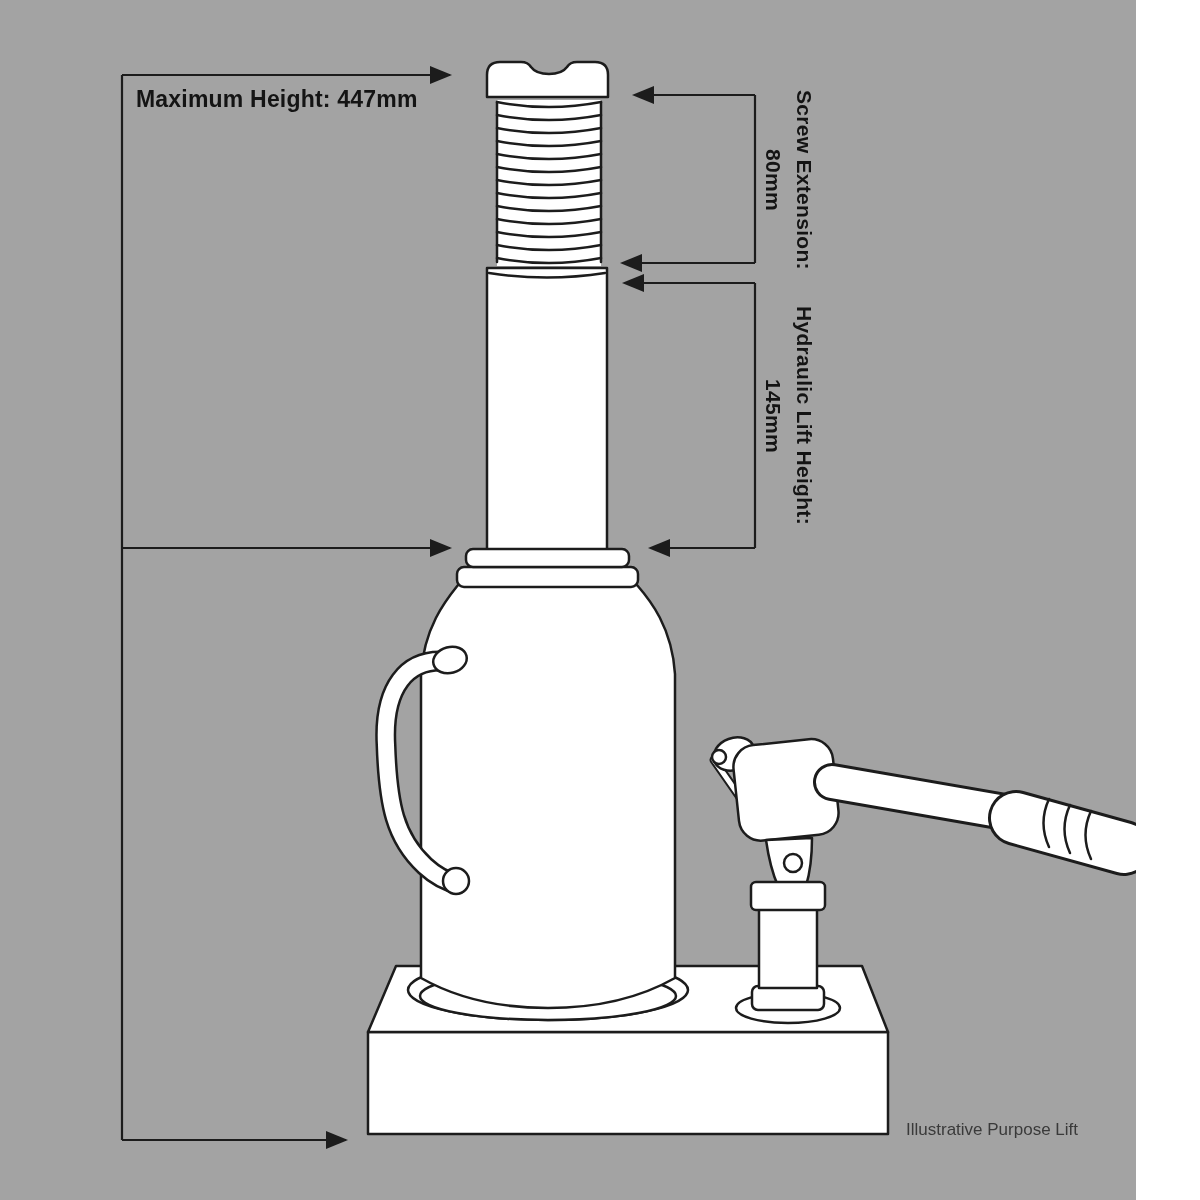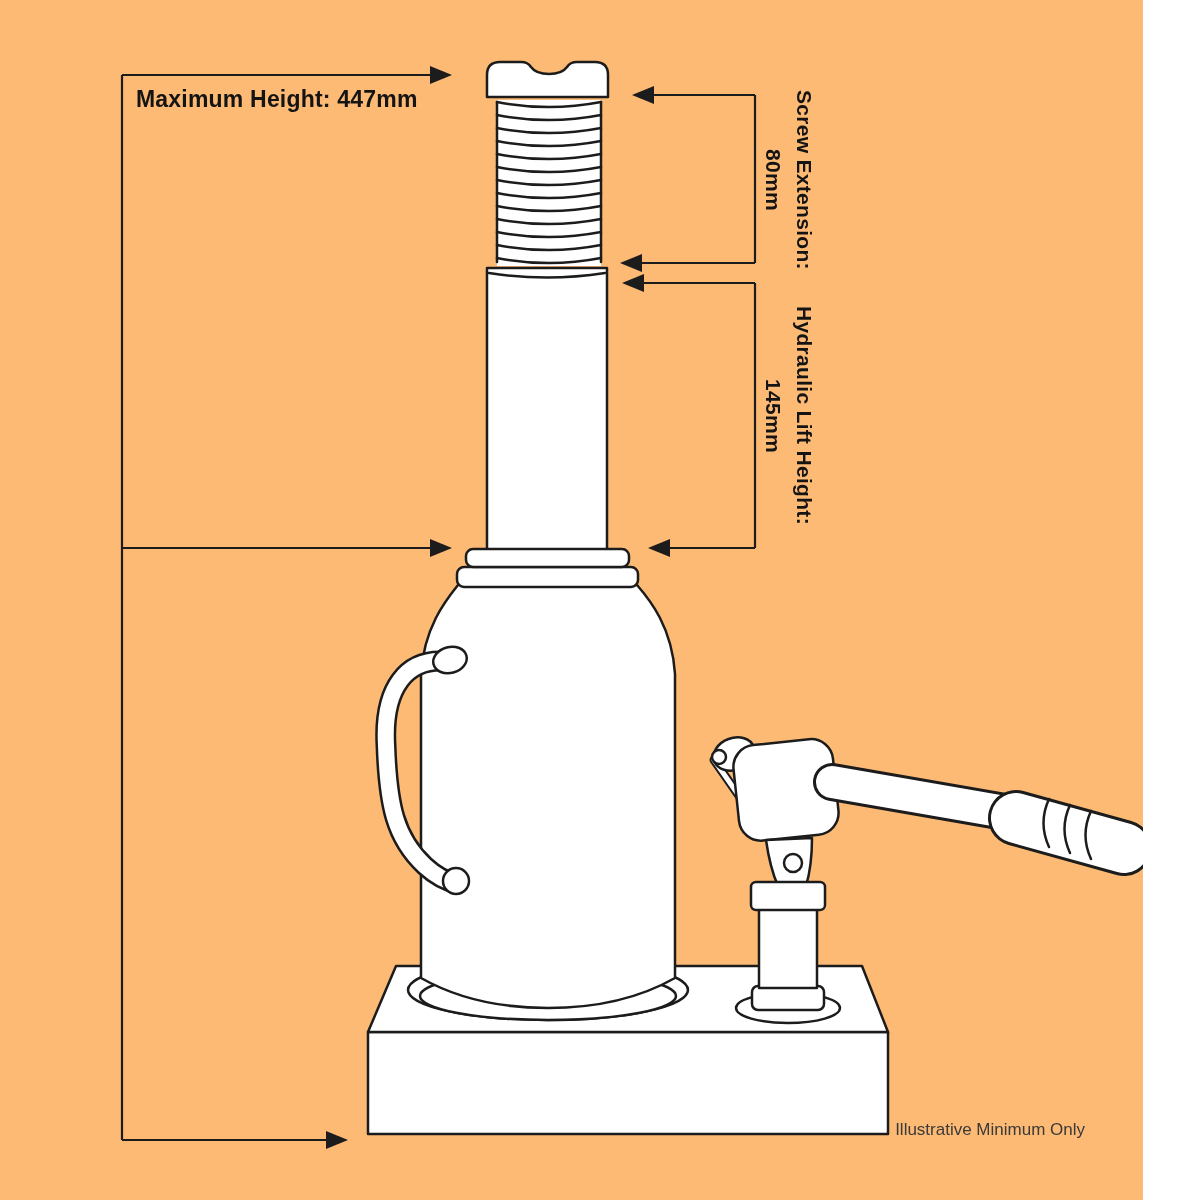--- a/index.html
+++ b/index.html
@@ -1,17 +1,17 @@
 <!DOCTYPE html>
 <html><head>
 <meta charset="utf-8">
 <style>
   html,body { margin:0; padding:0; background:#ffffff; }
   body { width:1200px; height:1200px; font-family:"Liberation Sans", sans-serif; }
-  .stage { position:relative; width:1136px; height:1200px; background:#fdba74; overflow:hidden;padding-left:7px; }
+  .stage { position:relative; width:1136px; height:1200px; background:#a3a3a3; overflow:hidden; }
   .stage svg { position:absolute; left:0; top:0; }
 
   .dim-label { position:absolute; font-size:23px; font-weight:700; color:#141414; letter-spacing:0.2px; white-space:nowrap; }
   .vert-label { position:absolute; writing-mode:vertical-rl; text-align:center; font-size:21px; font-weight:700; color:#141414; line-height:1.45; letter-spacing:0.3px; }
   .footnote { position:absolute; font-size:17px; font-weight:400; color:#3a3a3a; white-space:nowrap; }
 
   .ln     { fill:none; stroke:#1c1c1c; stroke-width:2.5; stroke-linecap:round; stroke-linejoin:round; }
   .fillw  { fill:#ffffff; stroke:#1c1c1c; stroke-width:2.5; stroke-linejoin:round; }
   .white  { fill:#ffffff; stroke:none; }
   .dim    { fill:none; stroke:#1c1c1c; stroke-width:2.2; }
@@ -111,14 +111,14 @@
   <div class="vert-label" style="left:758px; top:90px; height:180px;">
     <div>Screw Extension:</div>
     <div>80mm</div>
   </div>
 
   <div class="vert-label" style="left:758px; top:283px; height:265px;">
     <div>Hydraulic Lift Height:</div>
     <div>145mm</div>
   </div>
 
-  <div class="footnote" style="right:58px; top:1120px;">Illustrative Minimum Only</div>
+  <div class="footnote" style="right:58px; top:1120px;">Illustrative Purpose Lift</div>
 </div>
 
 </body></html>

